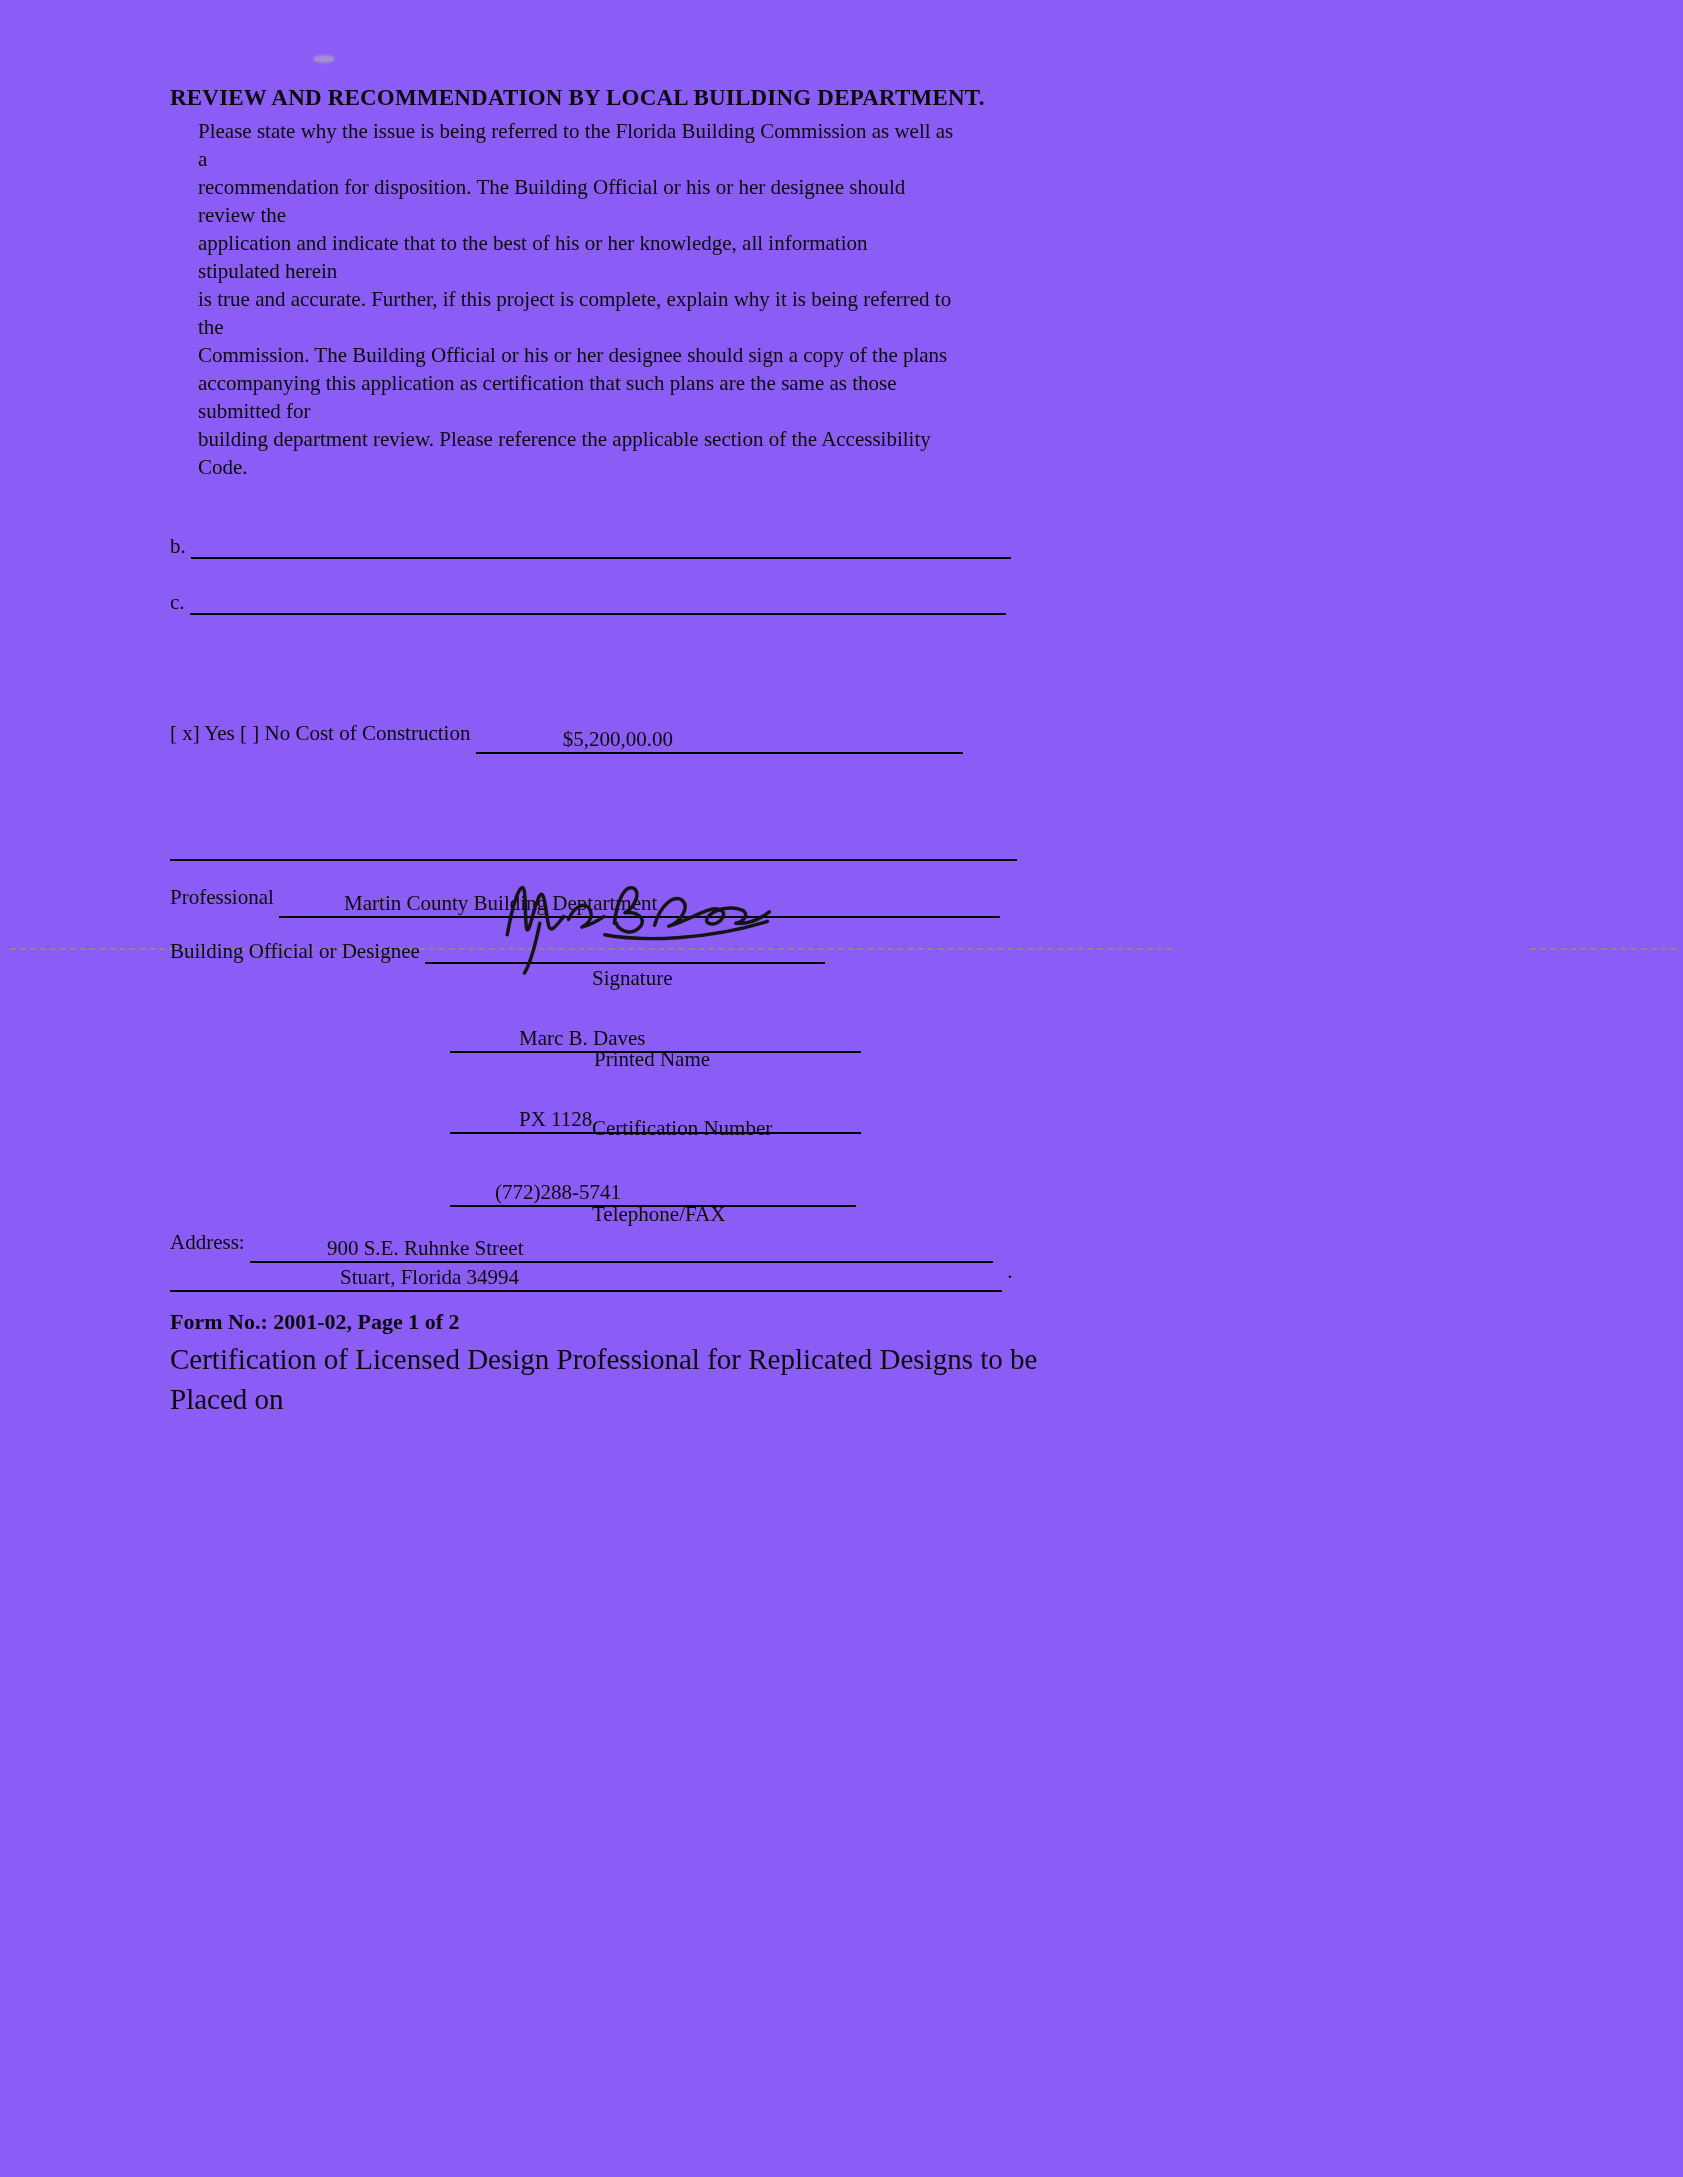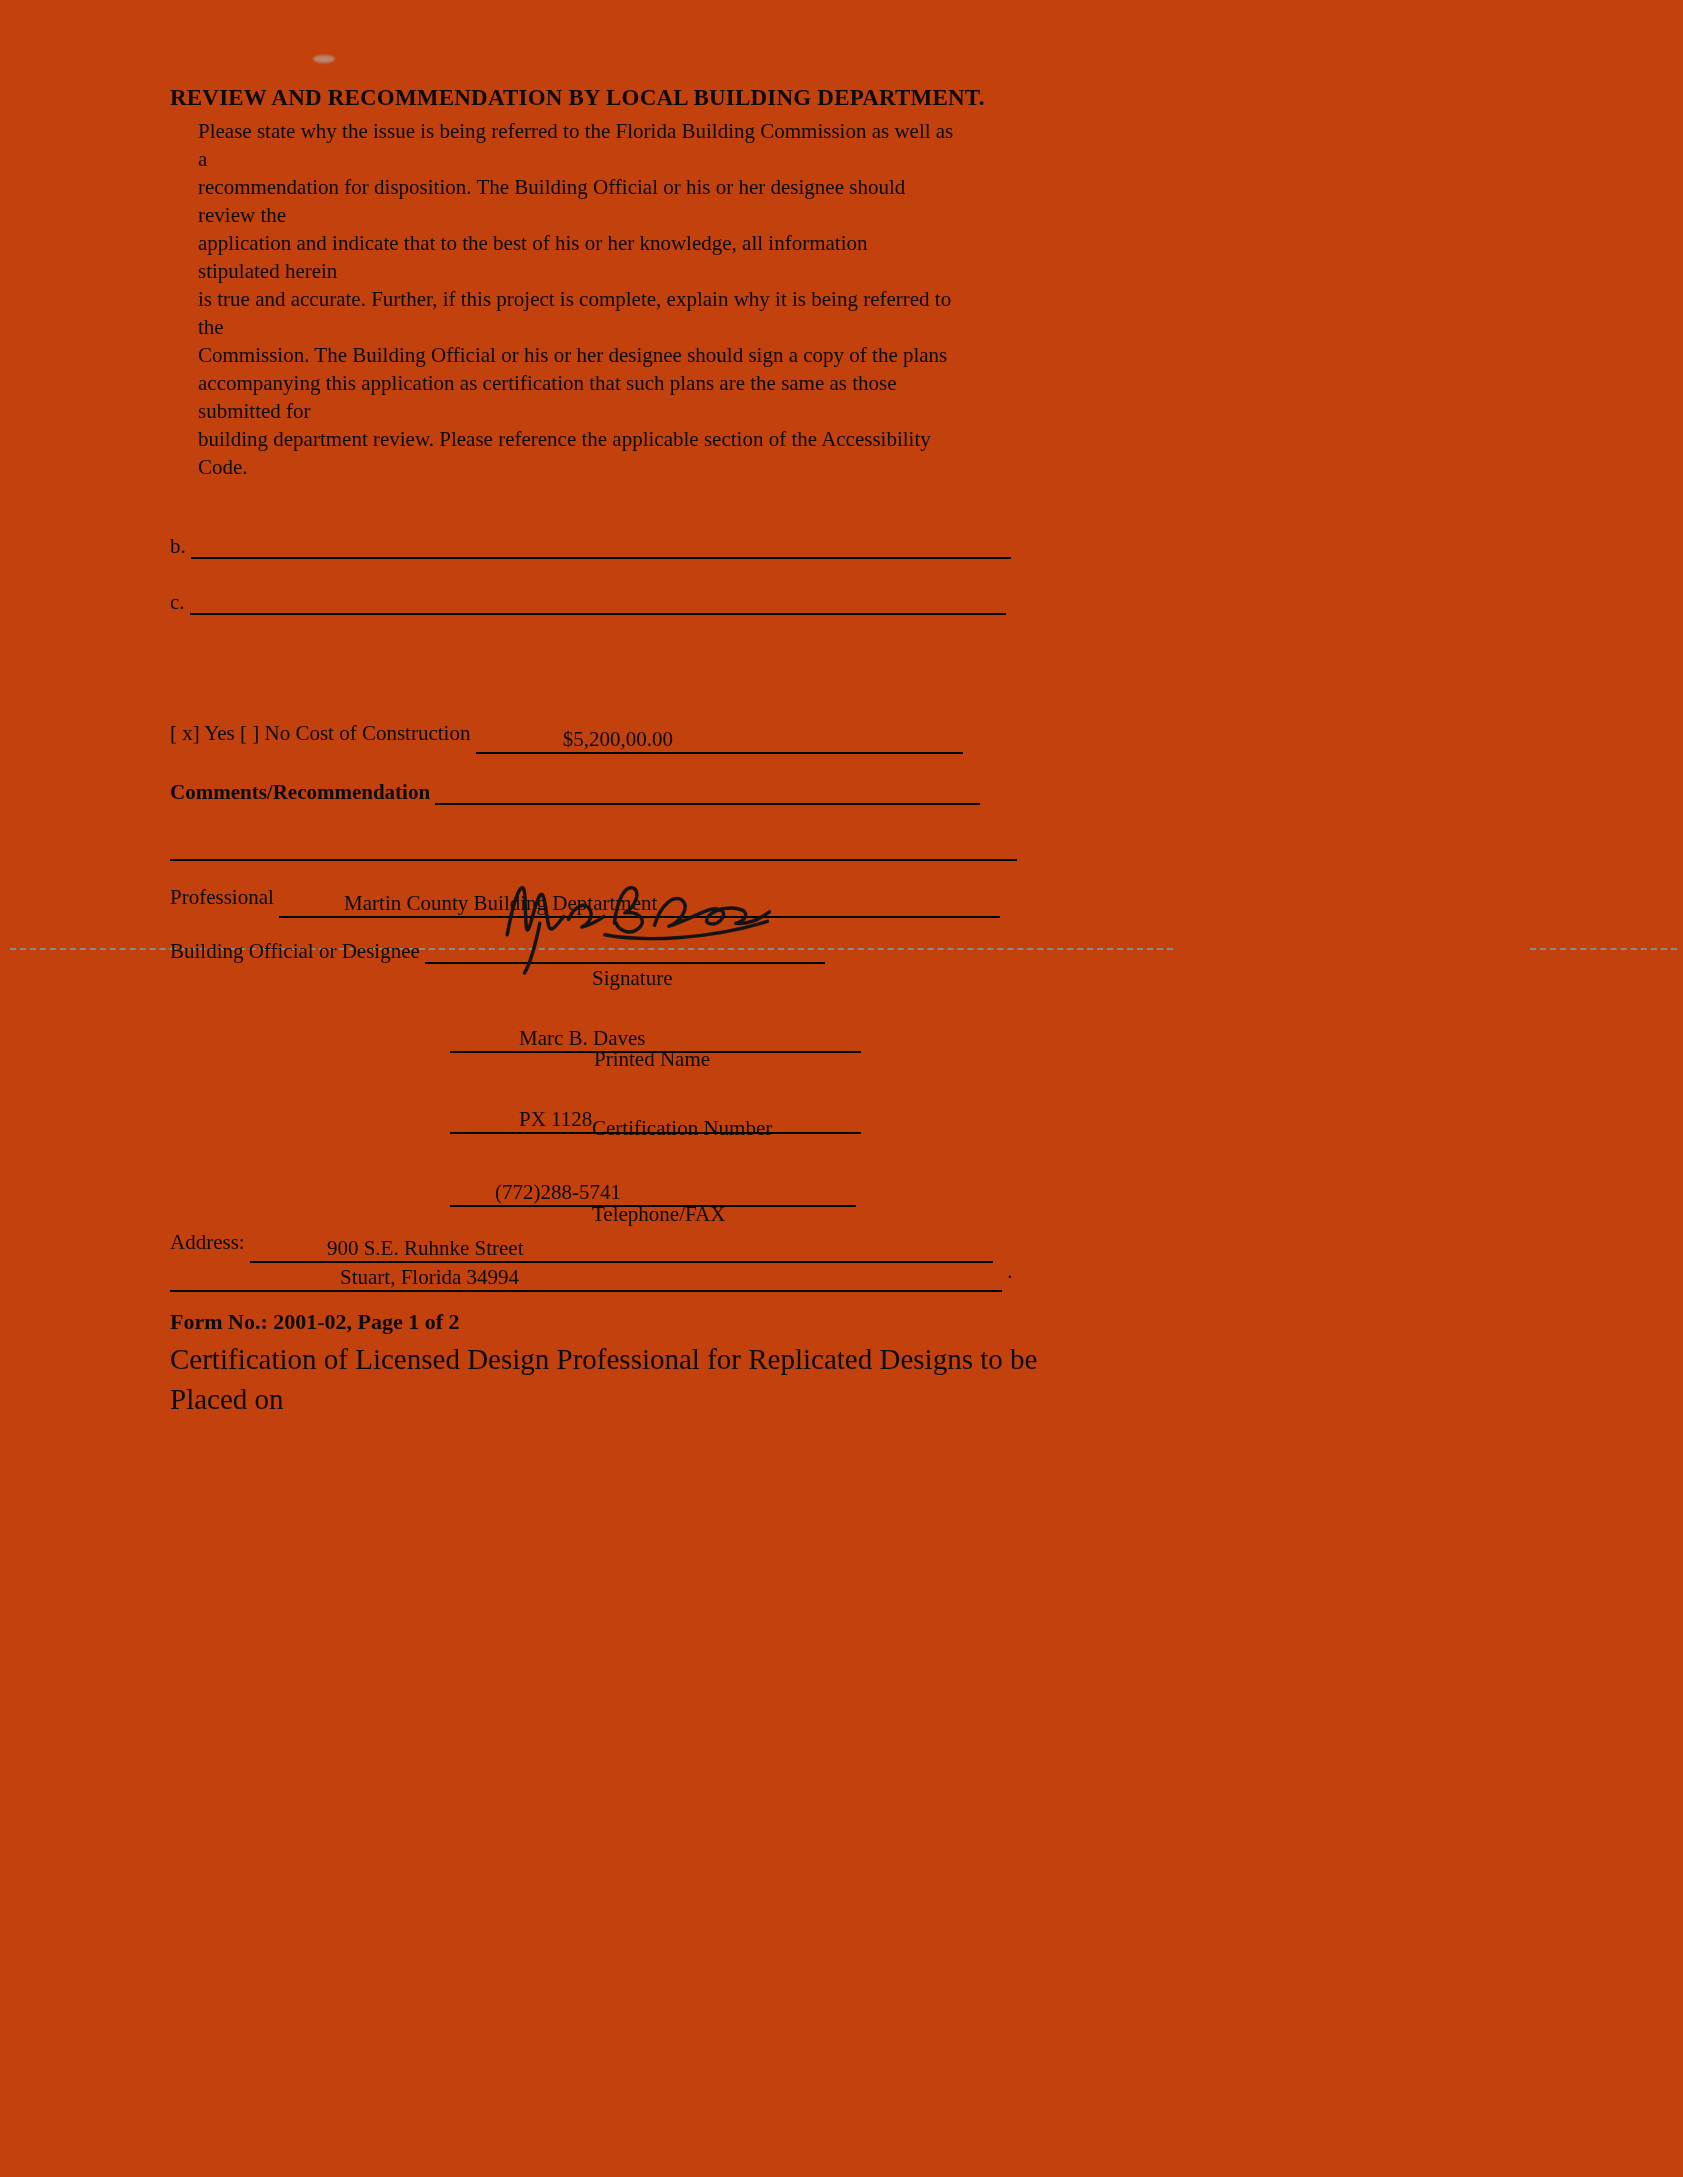--- a/index.html
+++ b/index.html
@@ -1,21 +1,21 @@
 <!DOCTYPE html>
 <html><head>
 <meta charset="utf-8">
 <style>
   * { margin: 0; padding: 0; box-sizing: border-box; }
   html, body { background: #ffffff; }
   .page {
     position: relative;
     width: 1683px;
     height: 2177px;
-    background: #c2410c;
+    background: #8b5cf6;
     font-family: "Liberation Serif", serif;
     color: #0b0b0b;
     font-size: 21px;
     overflow: hidden;
     padding-left: 7px;
   }
   .abs { position: absolute; }
   .bold { font-weight: bold; }
   .pre { white-space: pre-line; line-height: 28px; }
   .fill {
@@ -76,24 +76,20 @@
     <span>c.</span>
     <span class="fill" style="width:816px;"></span>
   </div>
 
 
   <div class="abs" style="left:170px; top:721px;">
     <span>[ x] Yes [ ] No Cost of Construction</span>
     <span class="fill" style="width:487px; padding-left:87px;">$5,200,00.00</span>
   </div>
 
-  <div class="abs" style="left:170px; top:778px;">
-    <span class="bold">Comments/Recommendation</span>
-    <span class="fill" style="width:545px;"></span>
-  </div>
 
   <div class="abs rule" style="left:170px; top:859px; width:847px;"></div>
 
   <div class="abs" style="left:170px; top:885px;">
     <span>Professional</span>
     <span class="fill" style="width:721px; padding-left:65px;">Martin County Building Deptartment</span>
   </div>
 
   <div class="abs dashed" style="left:10px; top:948px; width:1163px;"></div>
   <div class="abs dashed" style="left:1530px; top:948px; width:147px;"></div>

